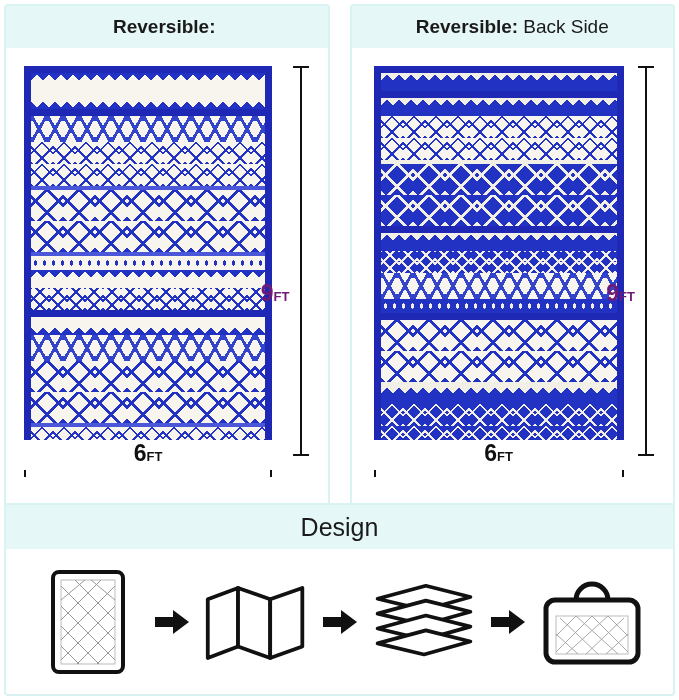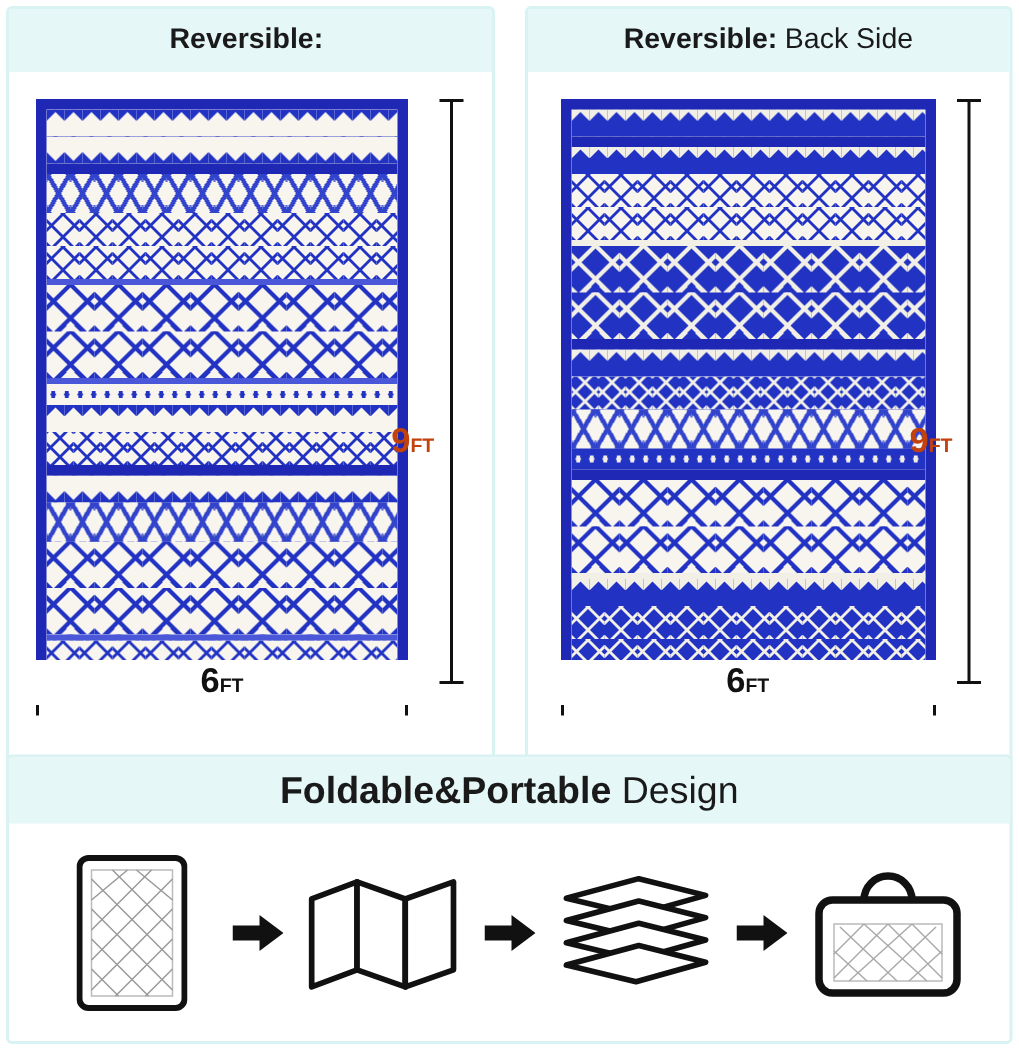--- a/index.html
+++ b/index.html
@@ -190,21 +190,21 @@
     background: #111;
   }
   .dim-v::before { top: 0; }
   .dim-v::after { bottom: 0; }
   .dim-v-label {
     position: absolute;
     right: 38px;
     top: 232px;
     font-size: 23px;
     font-weight: bold;
-    color: #c2410c;
+    color: #701a75;
     white-space: nowrap;
   }
   .dim-v-label .unit { font-size: 13px; font-weight: bold; }
   .dim-h {
     position: absolute;
     left: 18px;
     top: 420px;
     width: 248px;
     height: 2px;
     background: #111;
@@ -351,21 +351,20 @@
         <div class="dim-h"></div>
         <div class="dim-h-label">
           <span>6</span><span class="unit">FT</span>
         </div>
       </div>
     </div>
   </div>
 
   <div class="bottom-panel">
     <div class="bottom-header">
-      <span class="bold">Foldable&amp;Portable</span>
       <span>Design</span>
     </div>
     <div class="steps">
 
       <div class="step">
         <svg width="74" height="104" viewBox="0 0 74 104">
           <rect x="2" y="2" width="70" height="100" rx="6" fill="#ffffff" stroke="#111" stroke-width="4"></rect>
           <rect x="10" y="10" width="54" height="84" fill="none" stroke="#bbb" stroke-width="1"></rect>
           <g stroke="#999" stroke-width="1">
             <path d="M10 30 L34 10 M10 50 L50 10 M10 70 L64 16 M10 90 L64 36 M26 94 L64 56 M46 94 L64 76"></path>

